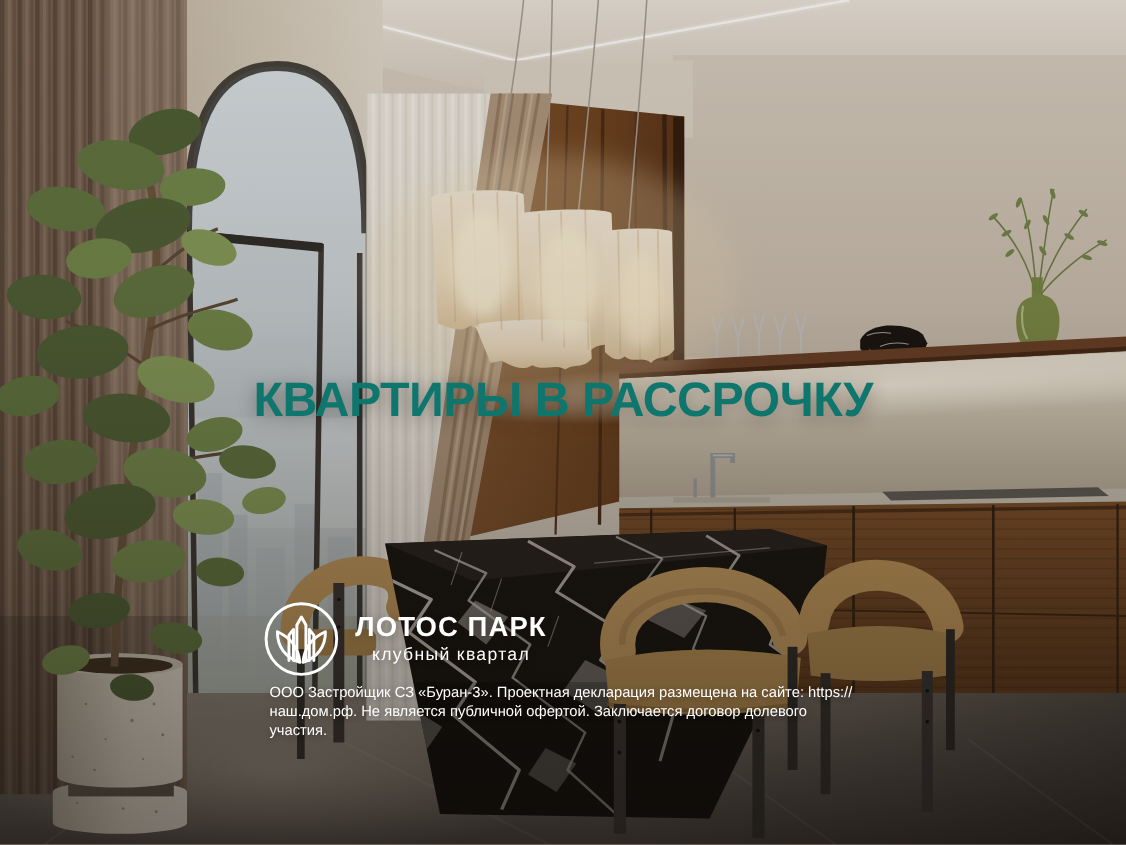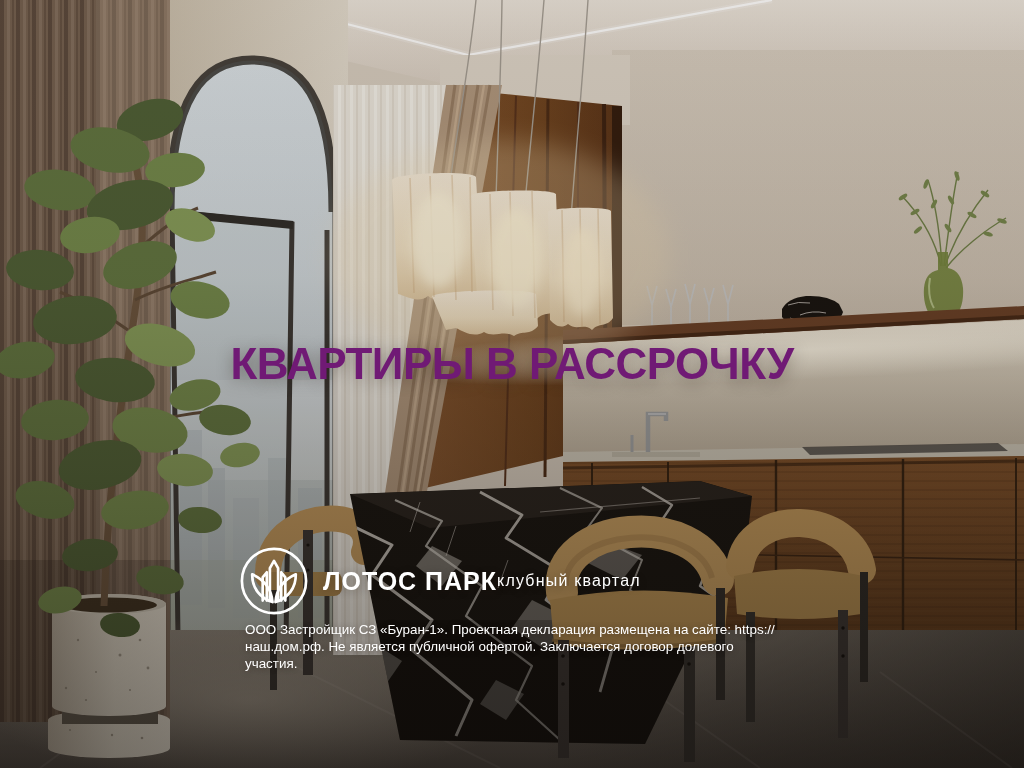--- a/index.html
+++ b/index.html
@@ -6,24 +6,24 @@
   .stage{position:relative;width:1024px;height:768px;overflow:hidden;
          font-family:"Liberation Sans",sans-serif;background:#d8cfc2;}
   .scene{position:absolute;inset:0;display:block;}
   .overlay{position:absolute;inset:0;pointer-events:none;
     background:linear-gradient(180deg,
       rgba(28,20,14,.10) 0%,
       rgba(28,20,14,.15) 36%,
       rgba(24,17,12,.28) 60%,
       rgba(14,10,7,.50) 100%);}
   .headline{position:absolute;top:341px;left:0;width:100%;text-align:center;
-    color:#701a75;font-weight:800;font-size:44px;line-height:45px;letter-spacing:-.5px;
+    color:#0f766e;font-weight:800;font-size:44px;line-height:45px;letter-spacing:-.5px;
     text-shadow:0 3px 16px rgba(30,18,8,.35);}
   .logo{position:absolute;left:238px;top:545px;display:flex;align-items:center;gap:13px;color:#fff;}
-  .logo-text{display:flex;flex-direction:row;text-align:center;}
+  .logo-text{display:flex;flex-direction:column;text-align:center;}
   .logo-name{font-size:25px;font-weight:800;letter-spacing:1px;line-height:26px;
     text-shadow:0 2px 8px rgba(30,18,8,.3);}
   .logo-tagline{font-size:16px;font-weight:500;letter-spacing:1.2px;margin-top:4px;
     text-shadow:0 2px 8px rgba(30,18,8,.3);}
   .disclaimer{position:absolute;left:245px;top:622px;width:540px;color:#fff;
     font-size:13.4px;line-height:16.8px;font-weight:400;
     text-shadow:0 1px 6px rgba(30,18,8,.4);}
 </style>
 </head>
 <body>
@@ -418,17 +418,17 @@
       <path d="M24,54 L24,31.5 L28,26.5 L28,54"></path>
       <path d="M46,54 L46,31.5 L42,26.5 L42,54"></path>
     </svg>
     <div class="logo-text">
       <div class="logo-name">ЛОТОС ПАРК</div>
       <div class="logo-tagline">клубный квартал</div>
     </div>
   </div>
 
   <div class="disclaimer">
-    <div>ООО Застройщик СЗ «Буран-1». Проектная декларация размещена на сайте: https://</div>
+    <div>ООО Застройщик СЗ «Буран-3». Проектная декларация размещена на сайте: https://</div>
     <div>наш.дом.рф. Не является публичной офертой. Заключается договор долевого участия.</div>
   </div>
 
 </div>
 
 </body></html>

